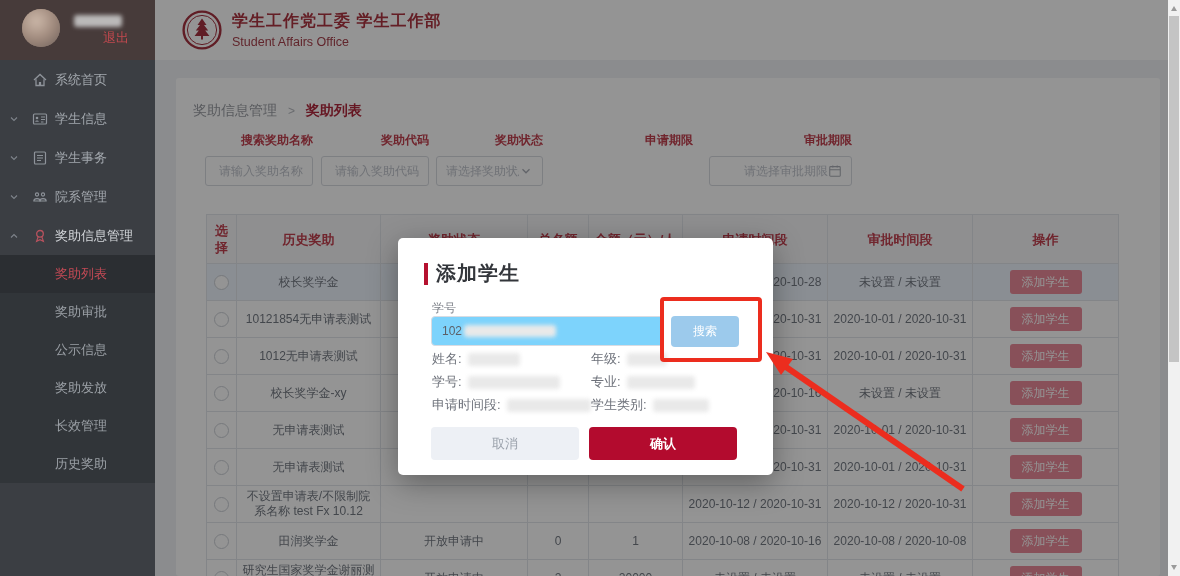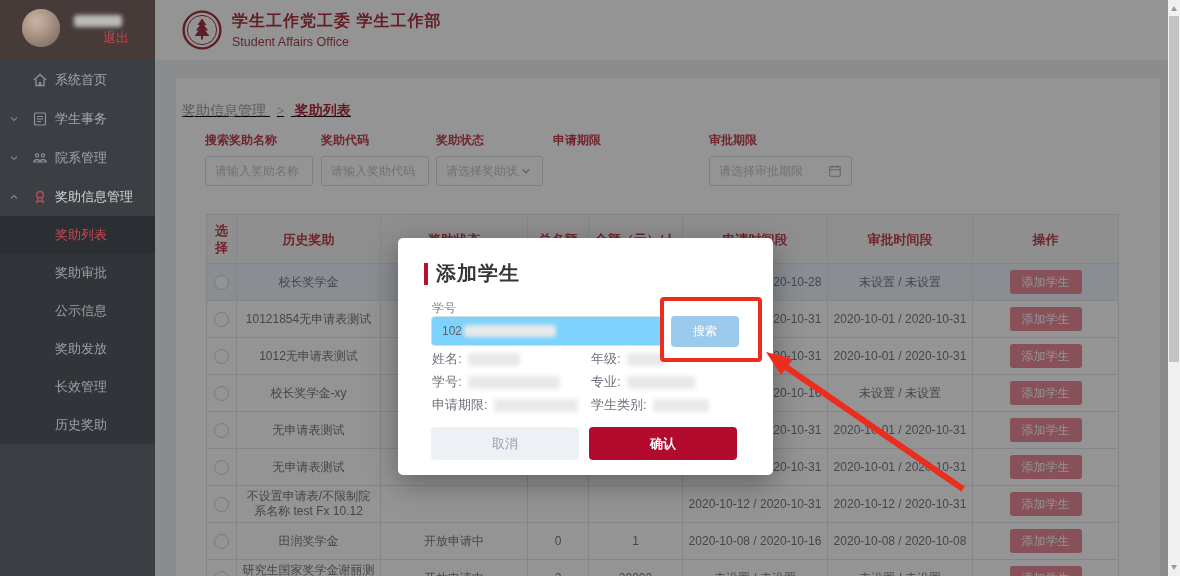--- a/index.html
+++ b/index.html
@@ -27,25 +27,25 @@
   
   .hd{position:absolute;left:155px;top:0;width:1025px;height:60px;background:#ffffff;border-bottom:1px solid #c6c6c6;z-index:1;}
   .logo{position:absolute;left:27px;top:10px;width:40px;height:40px;color:#a63341;}
   .hd-titles{position:absolute;left:77px;top:11px;}
   .hd-cn{font-size:16px;font-weight:bold;color:#ad3440;letter-spacing:1px;}
   .hd-en{font-size:12.5px;color:#a8414c;margin-top:3px;}
 
   
   .content{position:absolute;left:155px;top:60px;width:1013px;height:516px;background:#f0f2f5;z-index:1;}
   .card{position:absolute;left:21px;top:18px;width:984px;height:498px;background:#ffffff;border-radius:3px;}
-  .crumb{position:absolute;left:6px;top:24px;font-size:14px;text-decoration:underline;}
+  .crumb{position:absolute;left:17px;top:24px;font-size:14px;}
   .crumb .c1{color:#9a9da3;}
   .crumb .sep{color:#b6b9bf;margin:0 7px;font-size:12px;}
   .crumb .c2{color:#b0293d;font-weight:bold;}
-  .fgroup{position:absolute;top:54px;}
+  .fgroup{position:absolute;top:54px;text-align:right;}
   .flabel{font-size:12px;font-weight:bold;color:#c2404f;margin-bottom:7px;}
   .fbox{position:relative;height:30px;border:1px solid #d8dbe1;border-radius:3px;background:#fff;display:flex;align-items:center;padding:0 9px;box-sizing:border-box;}
   .fph{font-size:12px;color:#c0c4cc;flex:1;white-space:nowrap;overflow:hidden;}
   .fico{width:14px;height:14px;color:#a9adb5;flex:0 0 14px;}
 
   
   table{position:absolute;left:30px;top:136px;width:912px;border-collapse:collapse;table-layout:fixed;background:#fff;}
   th,td{border:1px solid #e2e5eb;text-align:center;vertical-align:middle;overflow:hidden;}
   th{height:44px;background:#f6f7f9;color:#c2404f;font-size:13px;font-weight:bold;padding:2px 5px;line-height:17px;}
   td{height:32px;color:#747a83;font-size:12px;padding:2px 4px;line-height:15px;}
@@ -98,20 +98,36 @@
     <nav class="menu" id="side-menu">
         <div class="m-item">
           <span class="mi">
             <svg viewBox="0 0 16 16">
               <path d="M2 8 L8 2.5 L14 8" fill="none" stroke="currentColor" stroke-width="1.3"></path>
               <path d="M4 7.2 V13.5 H12 V7.2" fill="none" stroke="currentColor" stroke-width="1.3"></path>
               <rect x="6.9" y="10" width="2.2" height="3.5" fill="currentColor"></rect>
             </svg>
           </span>
           <span>系统首页</span>
+        </div>
+        <div class="m-item">
+          <span class="chev">
+            <svg viewBox="0 0 16 16">
+              <path d="M4 6 L8 10 L12 6" fill="none" stroke="currentColor" stroke-width="1.5"></path>
+            </svg>
+          </span>
+          <span class="mi">
+            <svg viewBox="0 0 16 16">
+              <rect x="1.5" y="3" width="13" height="10" rx="1" fill="none" stroke="currentColor" stroke-width="1.2"></rect>
+              <circle cx="5" cy="7" r="1.3" fill="currentColor"></circle>
+              <path d="M3.2 10.8 C3.2 9 6.8 9 6.8 10.8 Z" fill="currentColor"></path>
+              <path d="M9 6 H13 M9 8.5 H13 M9 11 H11.5" stroke="currentColor" stroke-width="1"></path>
+            </svg>
+          </span>
+          <span>学生信息</span>
         </div>
         <div class="m-item">
           <span class="chev">
             <svg viewBox="0 0 16 16">
               <path d="M4 6 L8 10 L12 6" fill="none" stroke="currentColor" stroke-width="1.5"></path>
             </svg>
           </span>
           <span class="mi">
             <svg viewBox="0 0 16 16">
               <rect x="2.5" y="2" width="11" height="12" rx="1" fill="none" stroke="currentColor" stroke-width="1.2"></rect>
@@ -369,21 +385,21 @@
         </div>
         <div class="m-field" style="left: 34px; top: 135px;">
           <span>学号:</span>
           <span class="blob" style="width: 92px;"></span>
         </div>
         <div class="m-field" style="left: 193px; top: 135px;">
           <span>专业:</span>
           <span class="blob" style="width: 68px;"></span>
         </div>
         <div class="m-field" style="left: 34px; top: 158px;">
-          <span>申请期限:</span>
+          <span>申请时间段:</span>
           <span class="blob" style="width: 84px;"></span>
         </div>
         <div class="m-field" style="left: 193px; top: 158px;">
           <span>学生类别:</span>
           <span class="blob" style="width: 56px;"></span>
         </div>
       </div>
     </div>
 
   <div class="anno-rect"></div>

